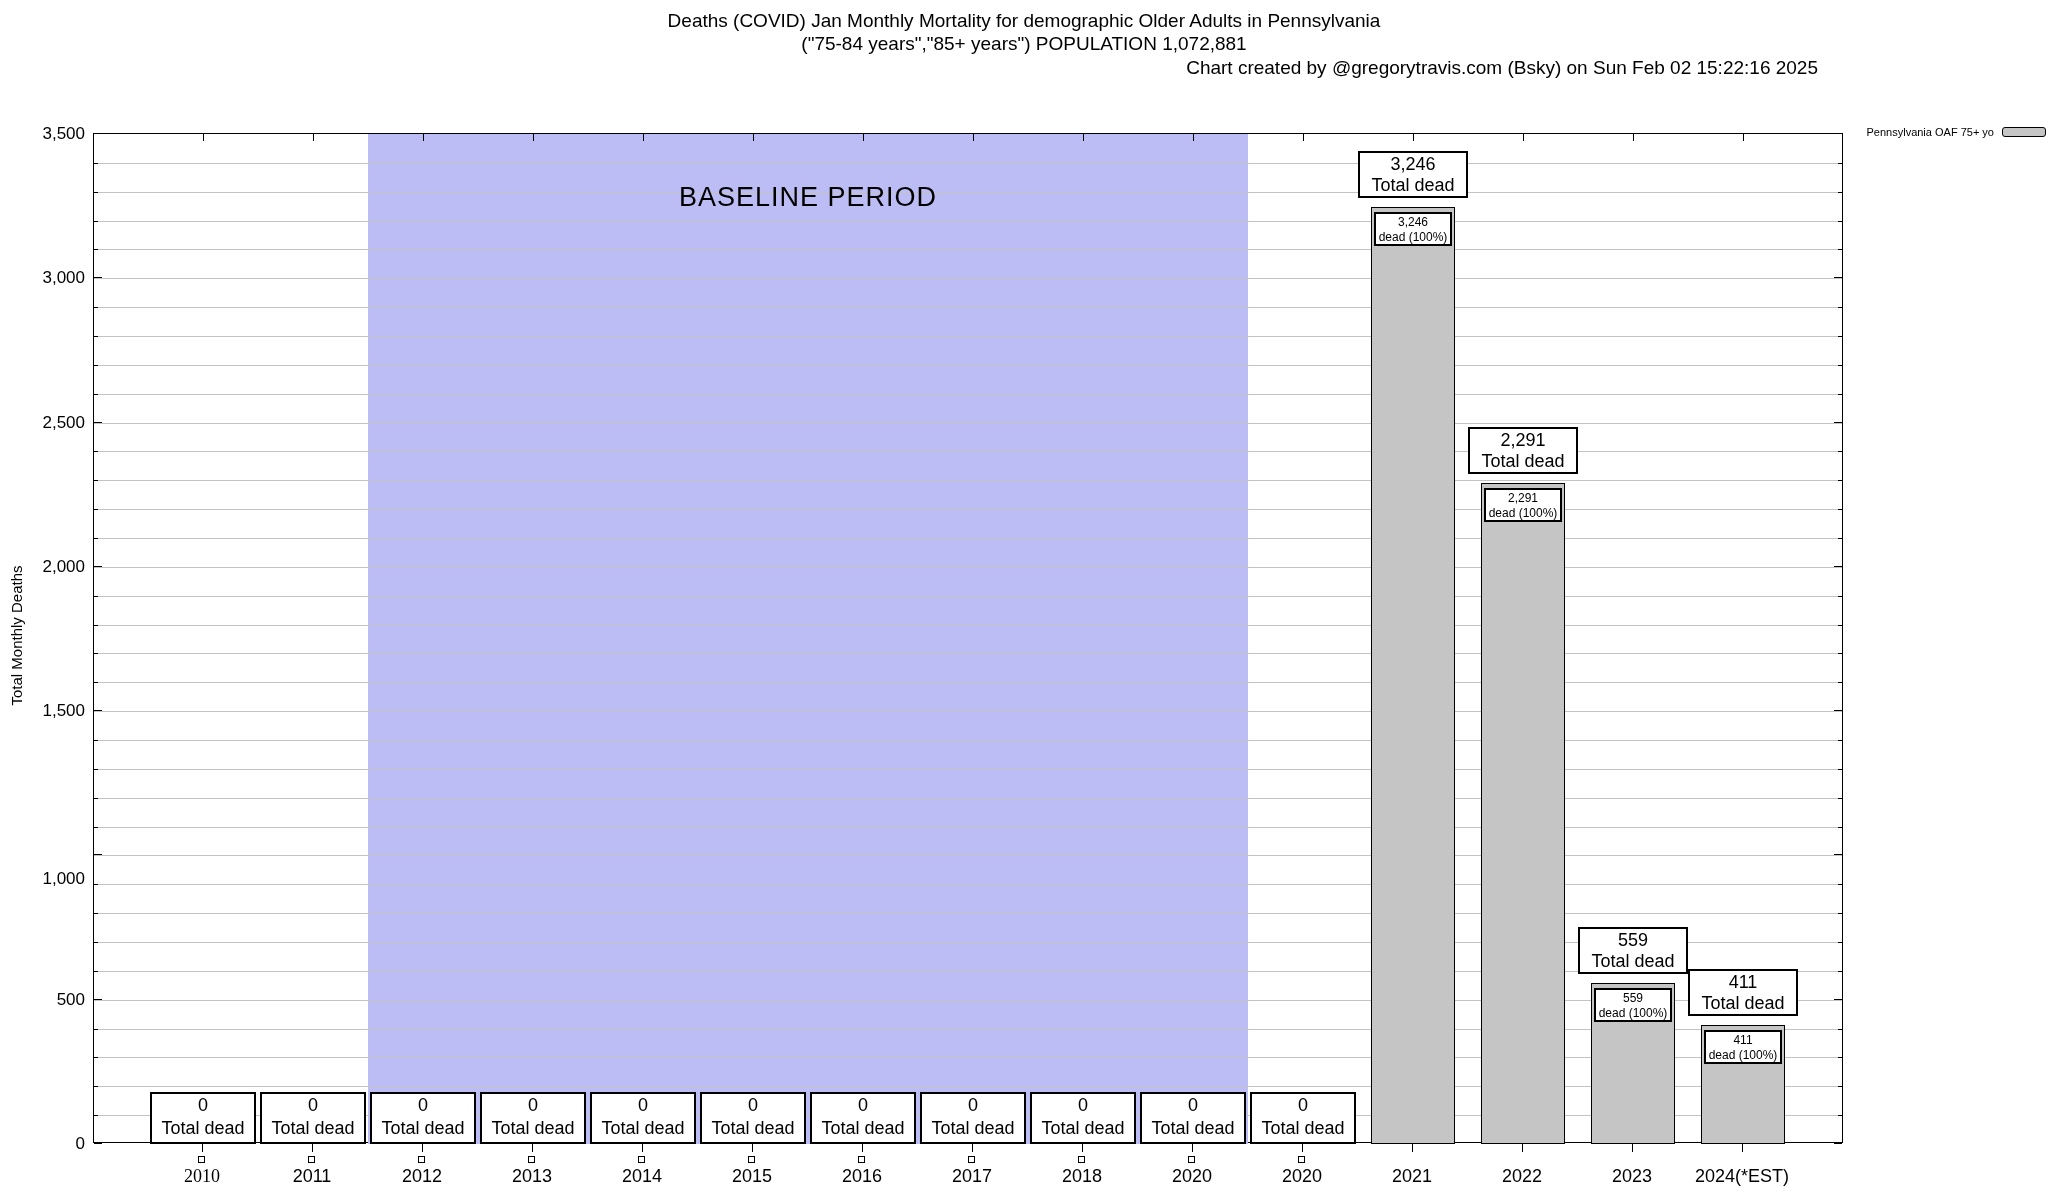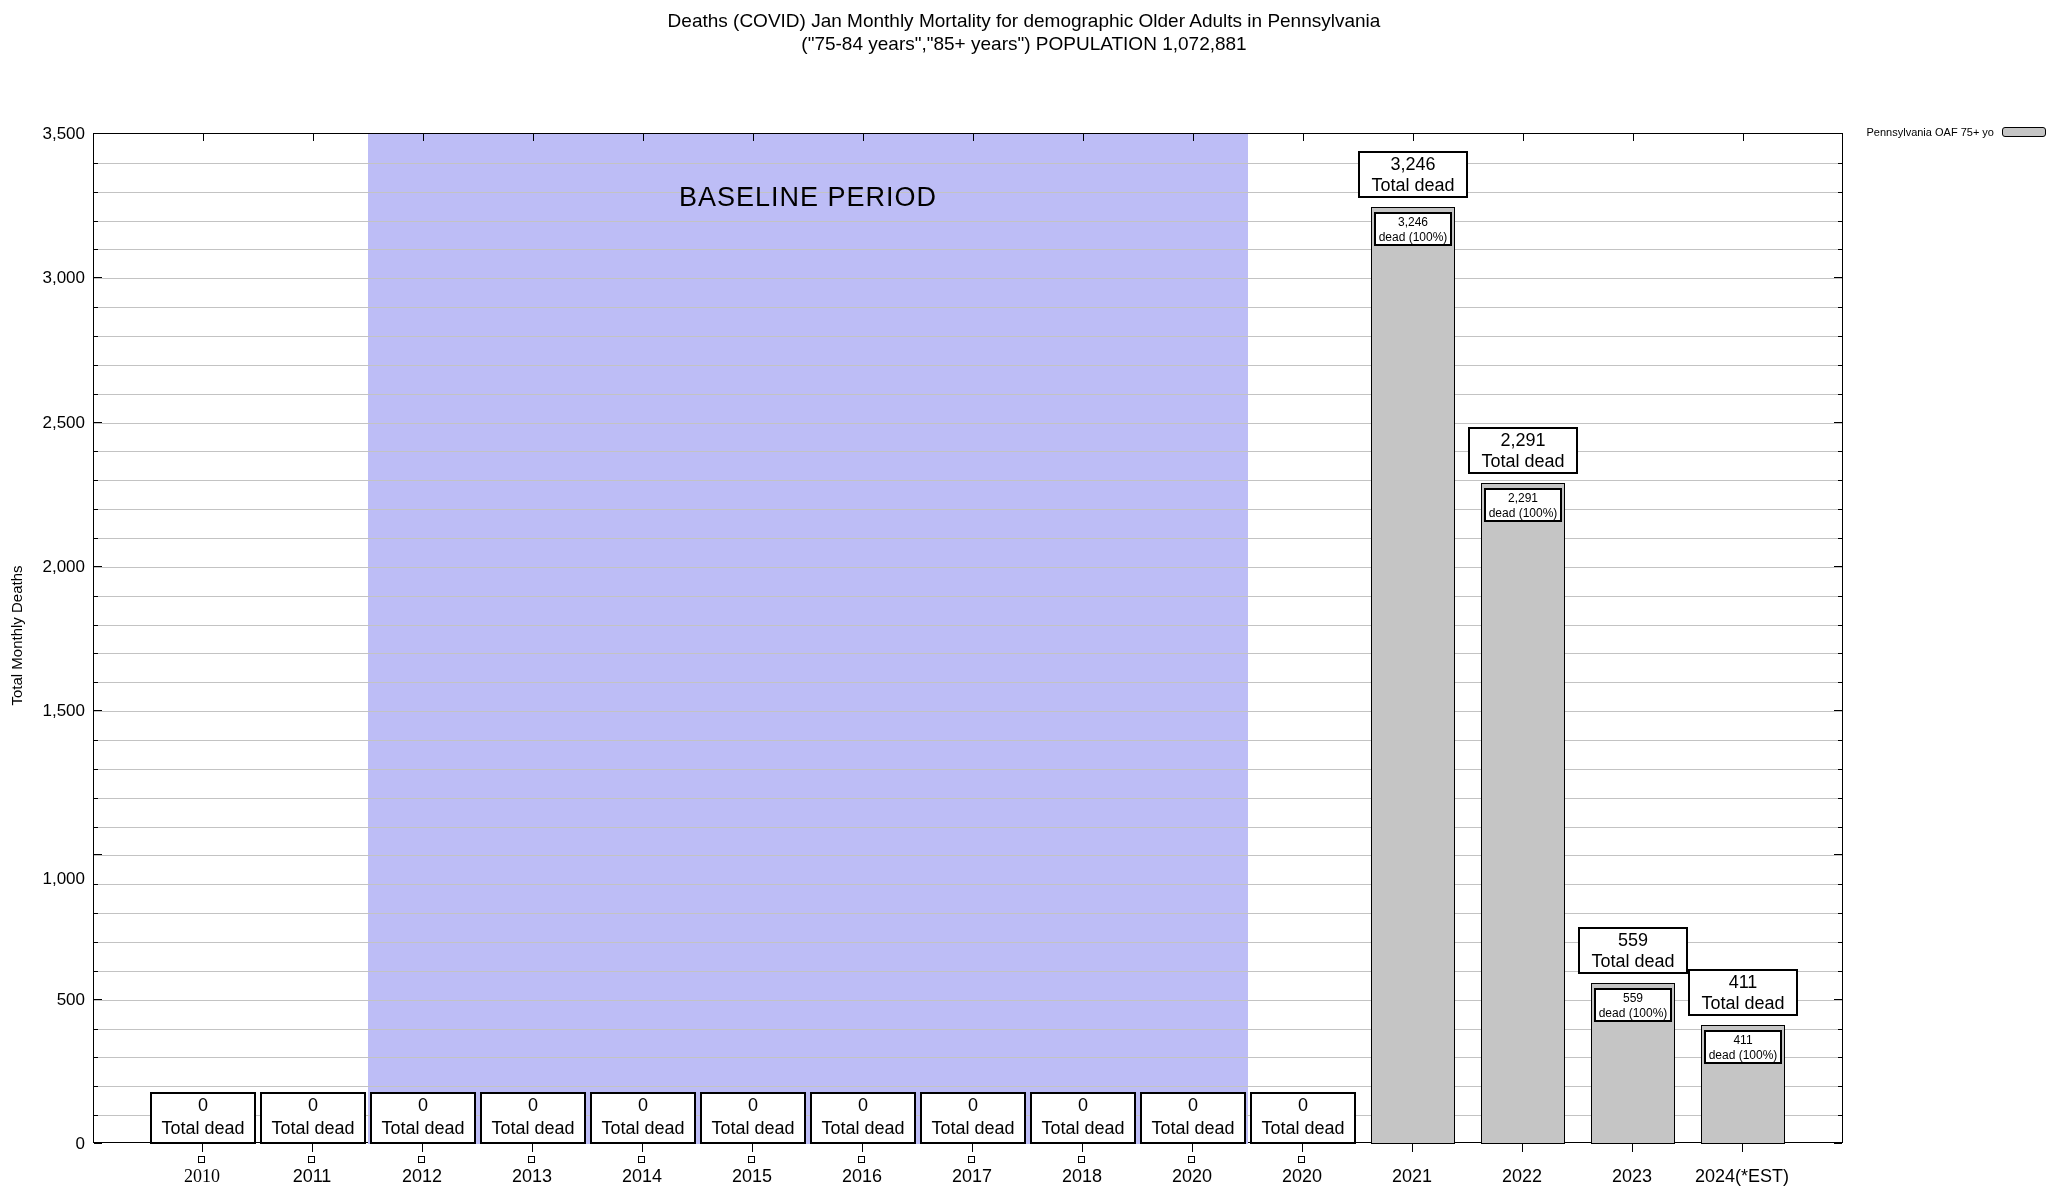--- a/index.html
+++ b/index.html
@@ -37,20 +37,21 @@
   #ylabel { position:absolute; left:-304px; top:627px; width:640px; text-align:center; font-size:15px; transform:rotate(-90deg); }
   #xlabel { position:absolute; top:1251px; width:100%; text-align:center; font-size:14px; padding-right:100px;padding-left:39px; }
 </style>
 </head>
 <body>
 
 <div id="stage">
 
   <div id="title1" class="title-line">Deaths (COVID) Jan Monthly Mortality for demographic Older Adults in Pennsylvania</div>
   <div id="title2" class="title-line">("75-84 years","85+ years") POPULATION 1,072,881</div>
+  <div id="credit">Chart created by @gregorytravis.com (Bsky) on Sun Feb 02 15:22:16 2025</div>
 
   <div id="legend">
     <span id="legend-label">Pennsylvania OAF 75+ yo</span>
     <span id="legend-swatch"></span>
   </div>
 
   <div id="ylabel">Total Monthly Deaths</div>
 
   <div id="plot">
     <div id="band" style="left: 274px; width: 880px; height: 1010px; background: rgb(189, 189, 246);"></div>

